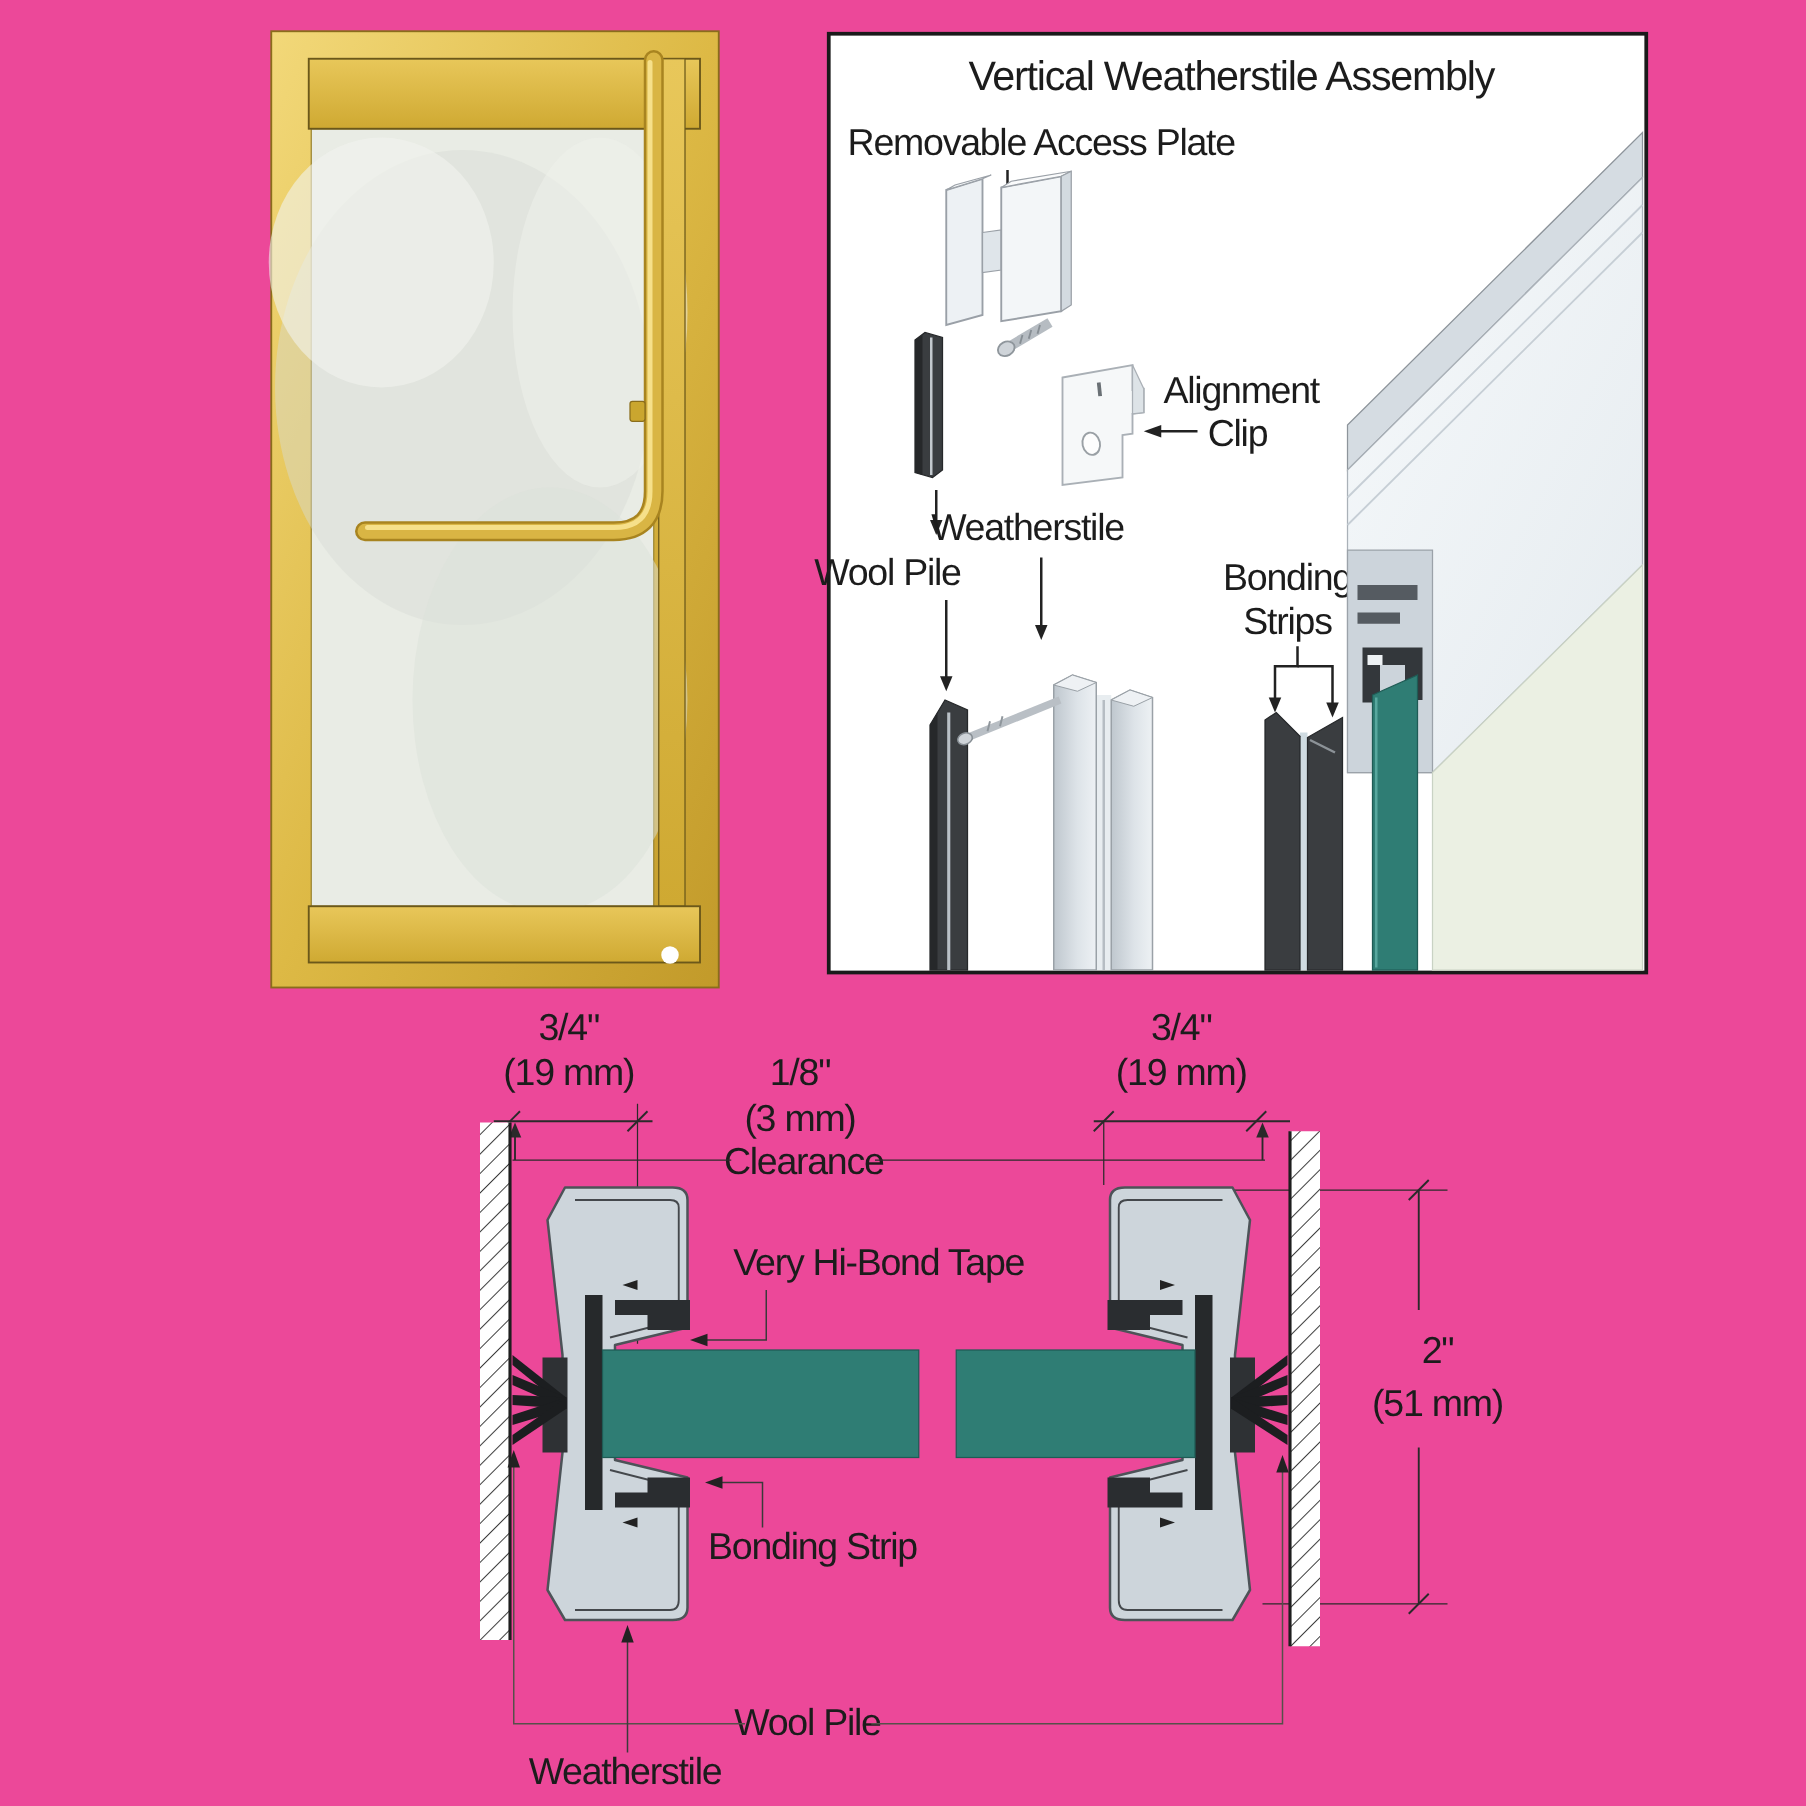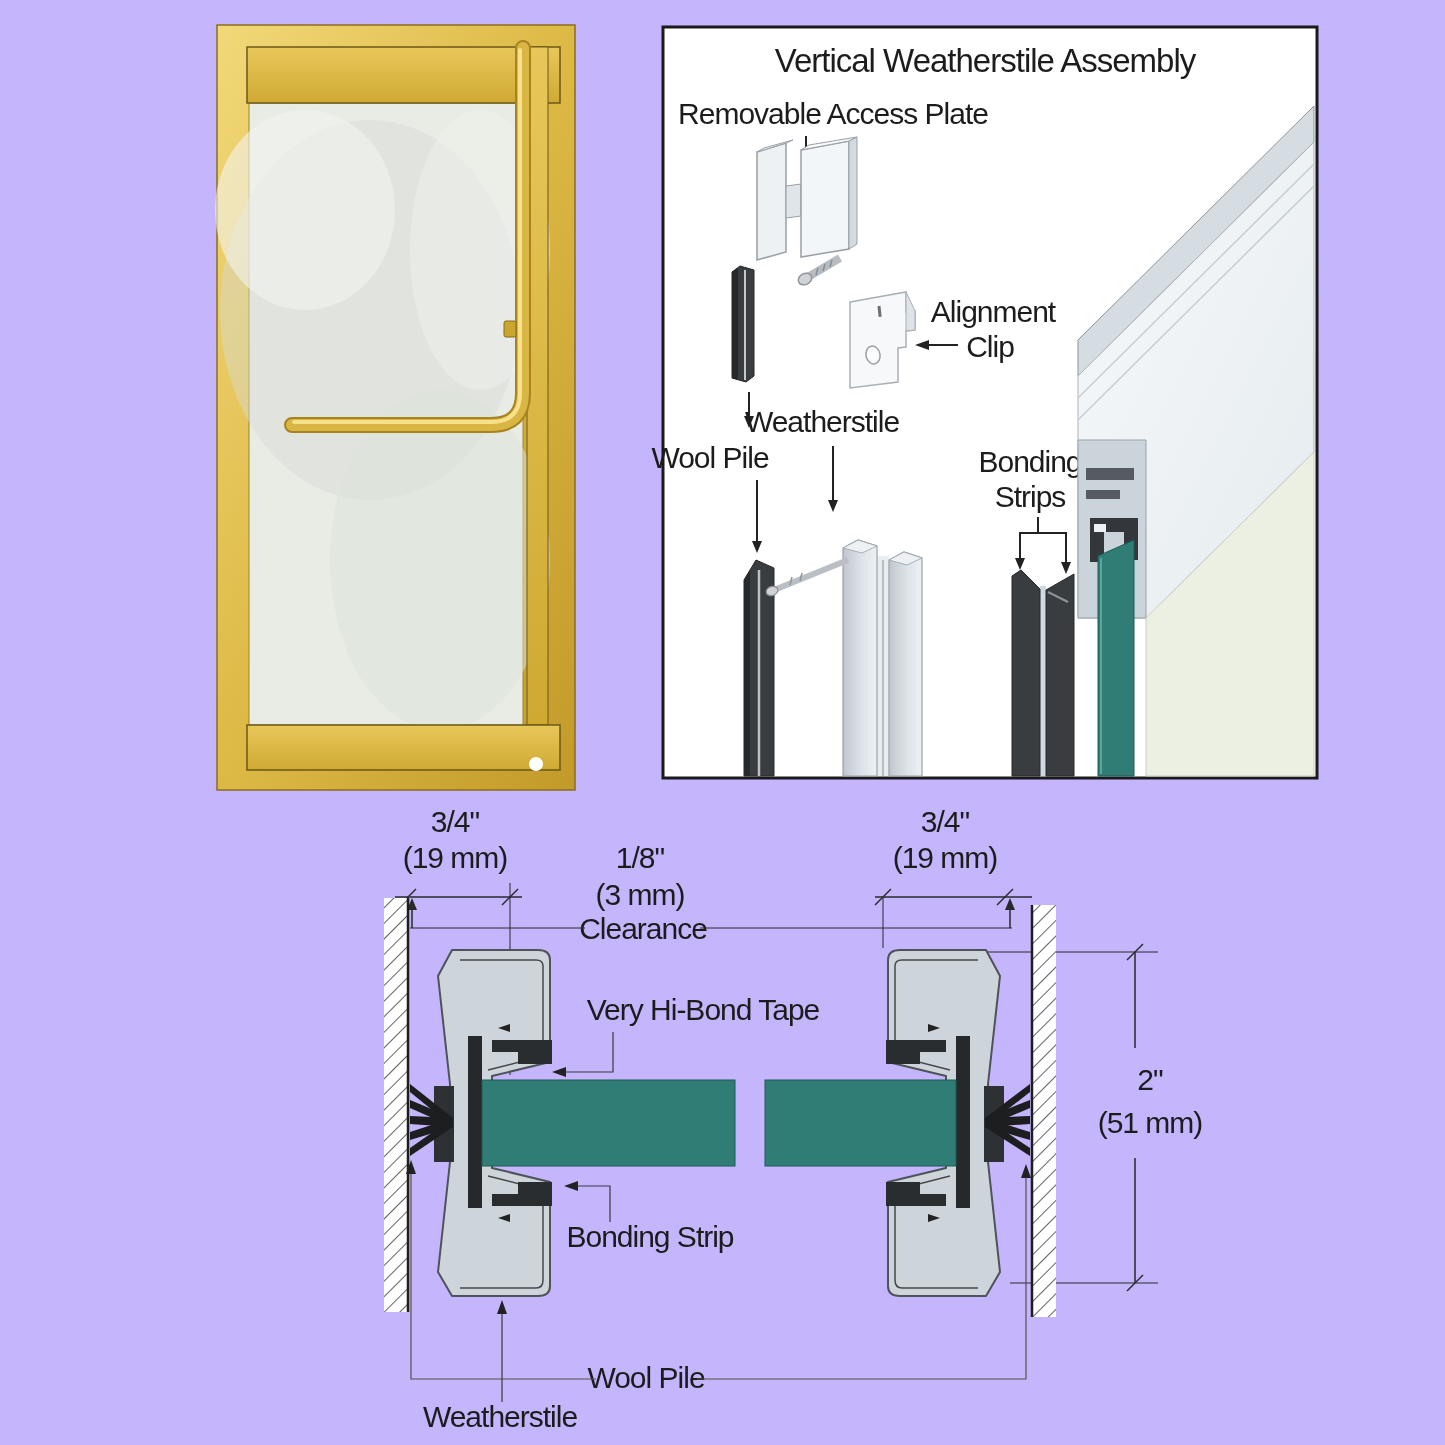--- a/index.html
+++ b/index.html
@@ -1,16 +1,16 @@
 <!DOCTYPE html>
 <html style="--gold: #D9B440; --gold_light: #F2D879; --gold_dark: #B38E25; --gold_line: #6B581A; --glass_teal: #2F7D74; --profile_gray: #CDD5DB; --strip_dark: #3A3D40; --pale_glass: #EBF0E3; --door_glass: #E9ECE5; --line: #2B2B2B;"><head>
 <meta charset="utf-8">
 <style>
   html,body{margin:0;padding:0;background:#ffffff;}
-  .canvas{position:relative;width:1445px;height:1445px;background:#c4b5fd;overflow:hidden;
+  .canvas{position:relative;width:1445px;height:1445px;background:#ec4899;overflow:hidden;
           font-family:"Liberation Sans", sans-serif;}
   svg text{font-family:"Liberation Sans", sans-serif; letter-spacing:-1px; fill:#1c1c1c;}
   .lbl{font-size:30px;}
   .ttl{font-size:33px;}
   .dim{font-size:30px;}
 </style>
 </head>
 <body>
 
 <div class="canvas">

